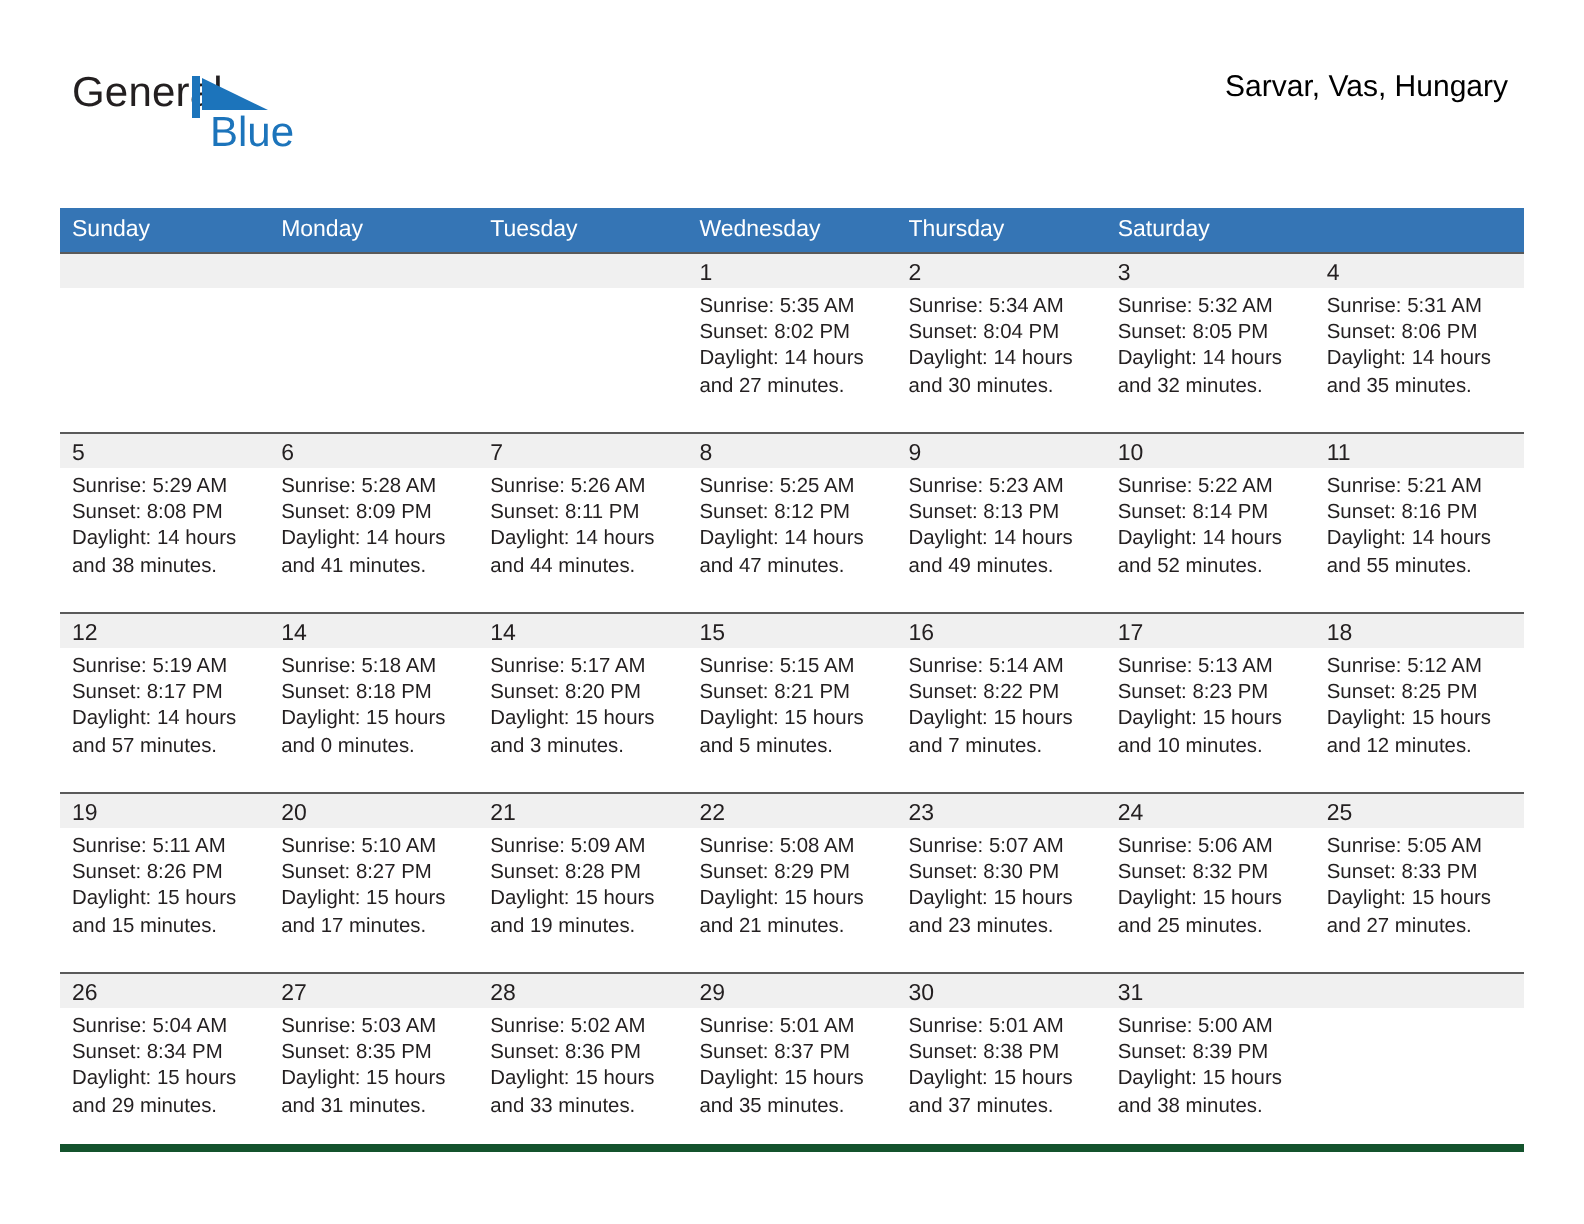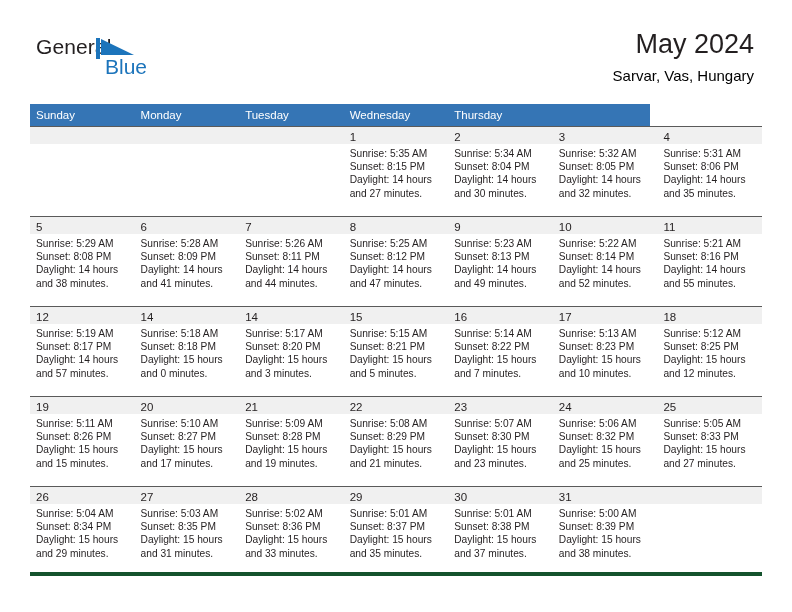--- a/index.html
+++ b/index.html
@@ -83,21 +83,21 @@
 
   
   .calendar {
     position: absolute;
     left: 30px;
     top: 104px;
     width: 732px;
   }
   .weekday-row {
     display: flex;
-    width: 620px;
+    width: 732px;
     height: 22px;
     background: #3575b5;
   }
   .weekday {
     flex: 0 0 104.57px;
     width: 104.57px;
     box-sizing: border-box;
     padding: 3px 0 0 6px;
     font-size: 11.5px;
     color: #ffffff;
@@ -161,34 +161,34 @@
       <span class="brand-blue">Blue</span>
       <span class="brand-flag">
         <svg width="40" height="21" viewBox="0 0 40 21" xmlns="http://www.w3.org/2000/svg">
           <polygon points="0,0 4,0 4,21 0,21" fill="#1c74bb"></polygon>
           <polygon points="5,1 38,17 5,17" fill="#1c74bb"></polygon>
         </svg>
       </span>
     </div>
 
     <div class="title-block">
-      <div class="cal-title">May 2024</div>
       <div class="cal-subtitle">Sarvar, Vas, Hungary</div>
     </div>
 
   </div>
 
   <div class="calendar">
 
     <div class="weekday-row">
       <div class="weekday">Sunday</div>
       <div class="weekday">Monday</div>
       <div class="weekday">Tuesday</div>
       <div class="weekday">Wednesday</div>
       <div class="weekday">Thursday</div>
+      <div class="weekday">Saturday</div>
     </div>
 
     <div class="week-row first">
       <div class="day-cell empty">
         <div class="daynum-band"><span class="daynum"></span></div>
         <div class="day-info">
           <div></div>
           <div></div>
           <div></div>
           <div></div>
@@ -209,21 +209,21 @@
           <div></div>
           <div></div>
           <div></div>
           <div></div>
         </div>
       </div>
       <div class="day-cell">
         <div class="daynum-band"><span class="daynum">1</span></div>
         <div class="day-info">
           <div>Sunrise: 5:35 AM</div>
-          <div>Sunset: 8:15 PM</div>
+          <div>Sunset: 8:02 PM</div>
           <div>Daylight: 14 hours</div>
           <div>and 27 minutes.</div>
         </div>
       </div>
       <div class="day-cell">
         <div class="daynum-band"><span class="daynum">2</span></div>
         <div class="day-info">
           <div>Sunrise: 5:34 AM</div>
           <div>Sunset: 8:04 PM</div>
           <div>Daylight: 14 hours</div>

